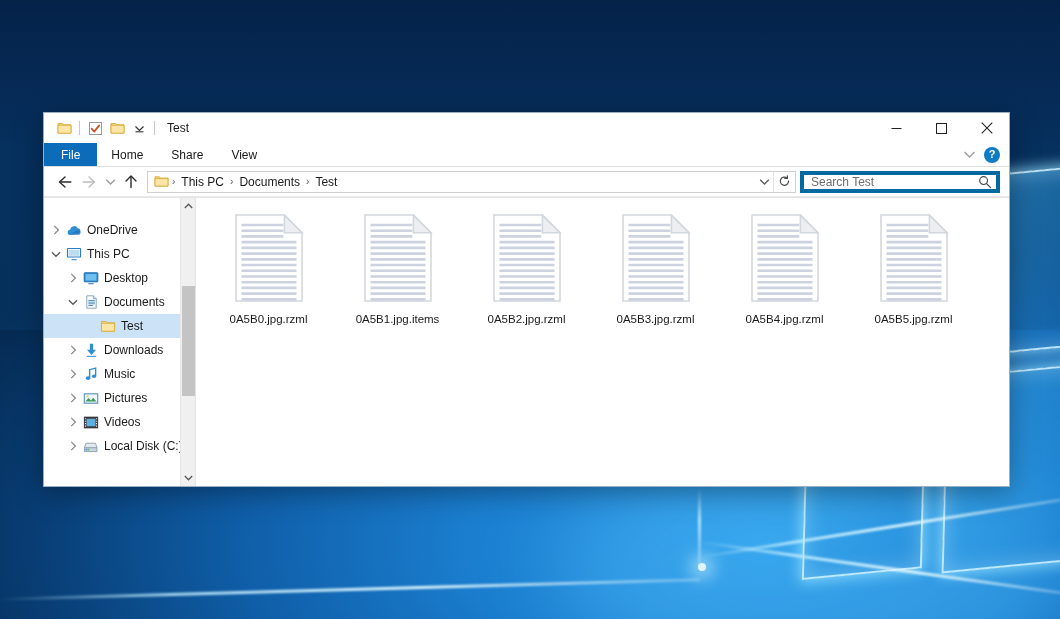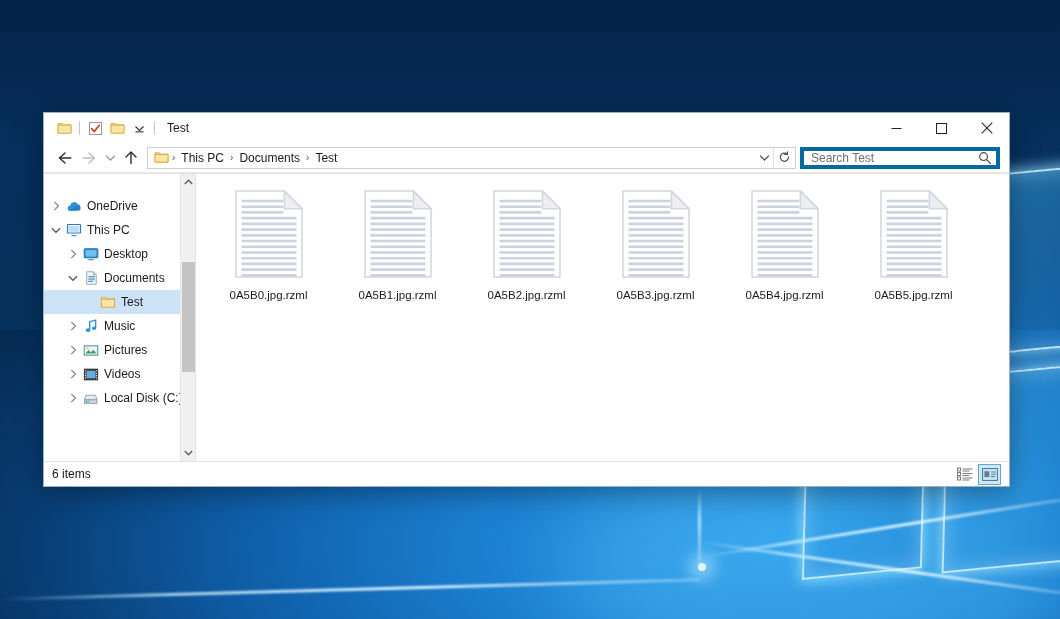--- a/index.html
+++ b/index.html
@@ -361,20 +361,34 @@
             </svg>
         </div>
         <div class="win-ctrl close">
           <svg width="12" height="12" viewBox="0 0 12 12">
               <path d="M0.7 0.7l10.6 10.6M11.3 0.7L0.7 11.3" stroke="#222" stroke-width="1.05"></path>
             </svg>
         </div>
       </div>
     </div>
 
+    <div class="ribbon">
+      <div class="rb-tab file">File</div>
+      <div class="rb-tab">Home</div>
+      <div class="rb-tab">Share</div>
+      <div class="rb-tab">View</div>
+      <div class="rb-right">
+        <div title="Expand the Ribbon" style="display:flex;align-items:center;">
+          <svg width="13" height="9" viewBox="0 0 13 9">
+              <path d="M1.5 2l5 5 5-5" fill="none" stroke="#9b9b9b" stroke-width="1.4"></path>
+            </svg>
+        </div>
+        <div class="help-btn">?</div>
+      </div>
+    </div>
 
     <div class="addrrow">
       <div class="nav-btn" title="Back">
         <svg width="16" height="14" viewBox="0 0 16 14">
           <path d="M8 2L2.5 7L8 12" fill="none" stroke="#2b2b2b" stroke-width="1.4" stroke-linecap="round" stroke-linejoin="round"></path>
           <path d="M2.8 7h11" stroke="#2b2b2b" stroke-width="1.4" stroke-linecap="round"></path>
         </svg>
       </div>
       <div class="nav-btn" title="Forward">
         <svg width="16" height="14" viewBox="0 0 16 14">
@@ -500,20 +514,34 @@
             </div>
             <div class="nav-item selected" style="padding-left: 38px;">
               <span class="nav-chev"></span>
               <span class="nav-ico">
                 <svg width="16" height="15" viewBox="0 0 16 16">
                   <path d="M1 2.6h4.8l1.2 1.4H15v9H1z" fill="#f6d57a" stroke="#d8ab3e" stroke-width="0.9"></path>
                   <path d="M1 4.6h14v8.4H1z" fill="#fbe6a8" stroke="#d8ab3e" stroke-width="0.9"></path>
                 </svg>
               </span>
               <span>Test</span>
+            </div>
+            <div class="nav-item" style="padding-left: 21px;">
+              <span class="nav-chev">
+                <svg width="7" height="10" viewBox="0 0 7 10">
+                  <path d="M1.3 0.9L5.4 5 1.3 9.1" fill="none" stroke="#8a8a8a" stroke-width="1.3"></path>
+                </svg>
+              </span>
+              <span class="nav-ico">
+                <svg width="15" height="16" viewBox="0 0 16 16">
+                  <path d="M6.3 1.4h3.4v6.2h3.1L8 13.4 3.2 7.6h3.1z" fill="#2f8fd6"></path>
+                  <path d="M3 14.2h10v1.1H3z" fill="#2f8fd6"></path>
+                </svg>
+              </span>
+              <span>Downloads</span>
             </div>
             <div class="nav-item" style="padding-left: 21px;">
               <span class="nav-chev">
                 <svg width="7" height="10" viewBox="0 0 7 10">
                   <path d="M1.3 0.9L5.4 5 1.3 9.1" fill="none" stroke="#8a8a8a" stroke-width="1.3"></path>
                 </svg>
               </span>
               <span class="nav-ico">
                 <svg width="15" height="16" viewBox="0 0 16 16">
                   <path d="M6 12.1V3.4l6.4-1.7v8.5" fill="none" stroke="#2f8fd6" stroke-width="1.5"></path>
@@ -635,21 +663,21 @@
                     <path d="M7 72.4h50" stroke="#ccd2e0" stroke-width="2.4"></path>
                     <path d="M7 77.6h50" stroke="#ccd2e0" stroke-width="2.4"></path>
                     <path d="M7 82.8h50" stroke="#ccd2e0" stroke-width="2.4"></path>
                     <path d="M7 88.0h50" stroke="#ccd2e0" stroke-width="2.4"></path>
                   </g>
                   <clipPath id="cp">
                     <path d="M2 1h44l16 16v62H2z"></path>
                   </clipPath>
                   <path d="M46 1v16h16z" fill="#eceef2" stroke="#d2d6dd" stroke-width="1.4"></path>
                 </svg></div>
-              <div class="file-name">0A5B1.jpg.rzml</div>
+              <div class="file-name">0A5B1.jpg.items</div>
             </div>
             <div class="file-item">
               <div><svg class="doc-icon" viewBox="0 0 64 80">
                   <path d="M2 1h44l16 16v62H2z" fill="#ffffff" stroke="#d2d6dd" stroke-width="1.4"></path>
                   <g clip-path="url(#cp)">
                     <path d="M7 10.0h38" stroke="#ccd2e0" stroke-width="2.4"></path>
                     <path d="M7 15.2h38" stroke="#ccd2e0" stroke-width="2.4"></path>
                     <path d="M7 20.4h38" stroke="#ccd2e0" stroke-width="2.4"></path>
                     <path d="M7 25.6h50" stroke="#ccd2e0" stroke-width="2.4"></path>
                     <path d="M7 30.8h50" stroke="#ccd2e0" stroke-width="2.4"></path>
@@ -753,35 +781,15 @@
                     <path d="M2 1h44l16 16v62H2z"></path>
                   </clipPath>
                   <path d="M46 1v16h16z" fill="#eceef2" stroke="#d2d6dd" stroke-width="1.4"></path>
                 </svg></div>
               <div class="file-name">0A5B5.jpg.rzml</div>
             </div>
           </div>
       </div>
     </div>
 
-    <div class="statusbar">
-      <span>6 items</span>
-      <div class="status-views">
-        <div class="view-btn" title="Details view">
-          <svg width="16" height="14" viewBox="0 0 16 14">
-            <rect x="0.5" y="1" width="3" height="3" fill="none" stroke="#6a6a6a" stroke-width="0.9"></rect>
-            <rect x="0.5" y="5.5" width="3" height="3" fill="none" stroke="#6a6a6a" stroke-width="0.9"></rect>
-            <rect x="0.5" y="10" width="3" height="3" fill="none" stroke="#6a6a6a" stroke-width="0.9"></rect>
-            <path d="M5.5 2h10M5.5 4h7M5.5 6.5h10M5.5 8.5h7M5.5 11h10M5.5 13h7" stroke="#6a6a6a" stroke-width="0.9"></path>
-          </svg>
-        </div>
-        <div class="view-btn active" title="Large icons view">
-          <svg width="16" height="13" viewBox="0 0 16 13">
-            <rect x="0.6" y="0.6" width="14.8" height="11.8" fill="none" stroke="#4a6f85" stroke-width="1"></rect>
-            <rect x="2.4" y="3.2" width="5" height="6" fill="#5f7f92"></rect>
-            <path d="M9 4h5M9 6.3h5M9 8.6h4" stroke="#5f7f92" stroke-width="1.1"></path>
-          </svg>
-        </div>
-      </div>
-    </div>
 
   </div>
 </div>
 
 </body></html>

